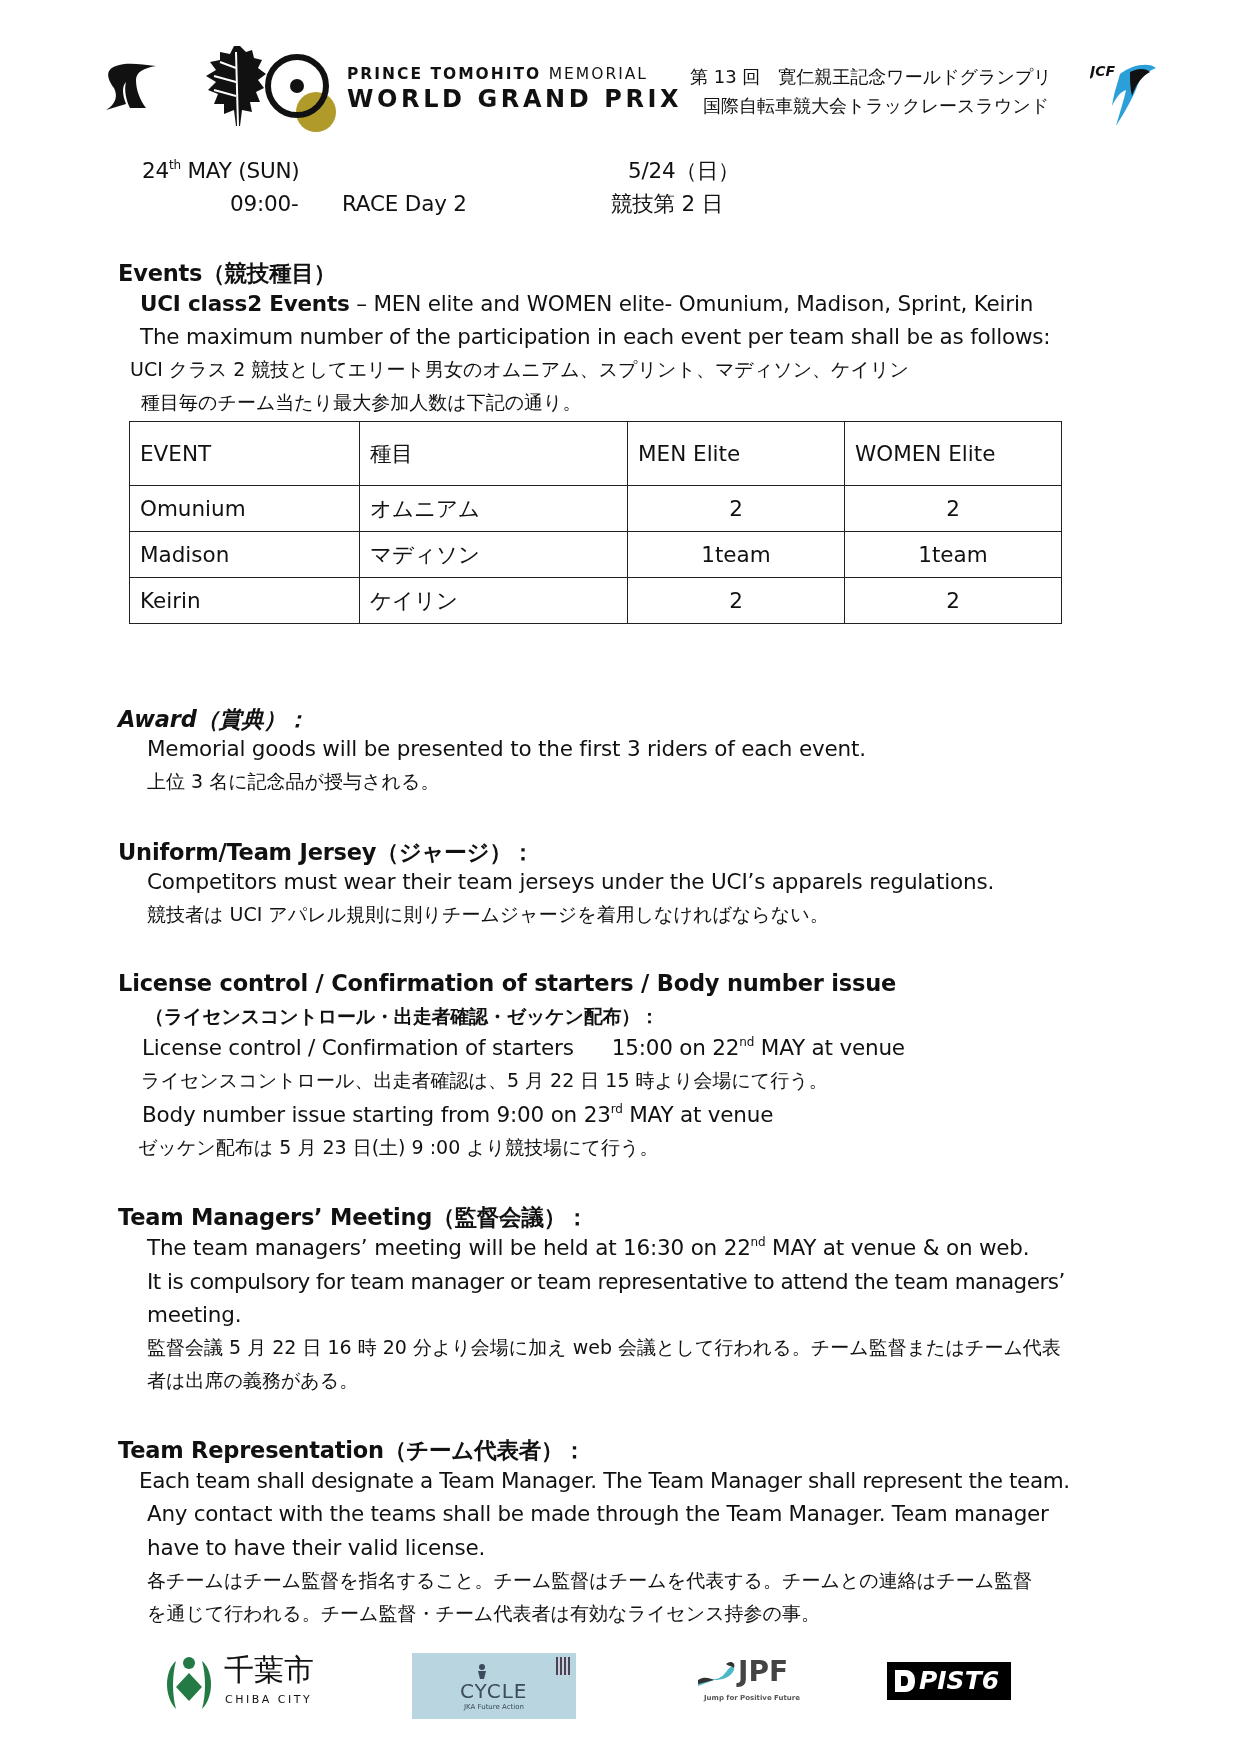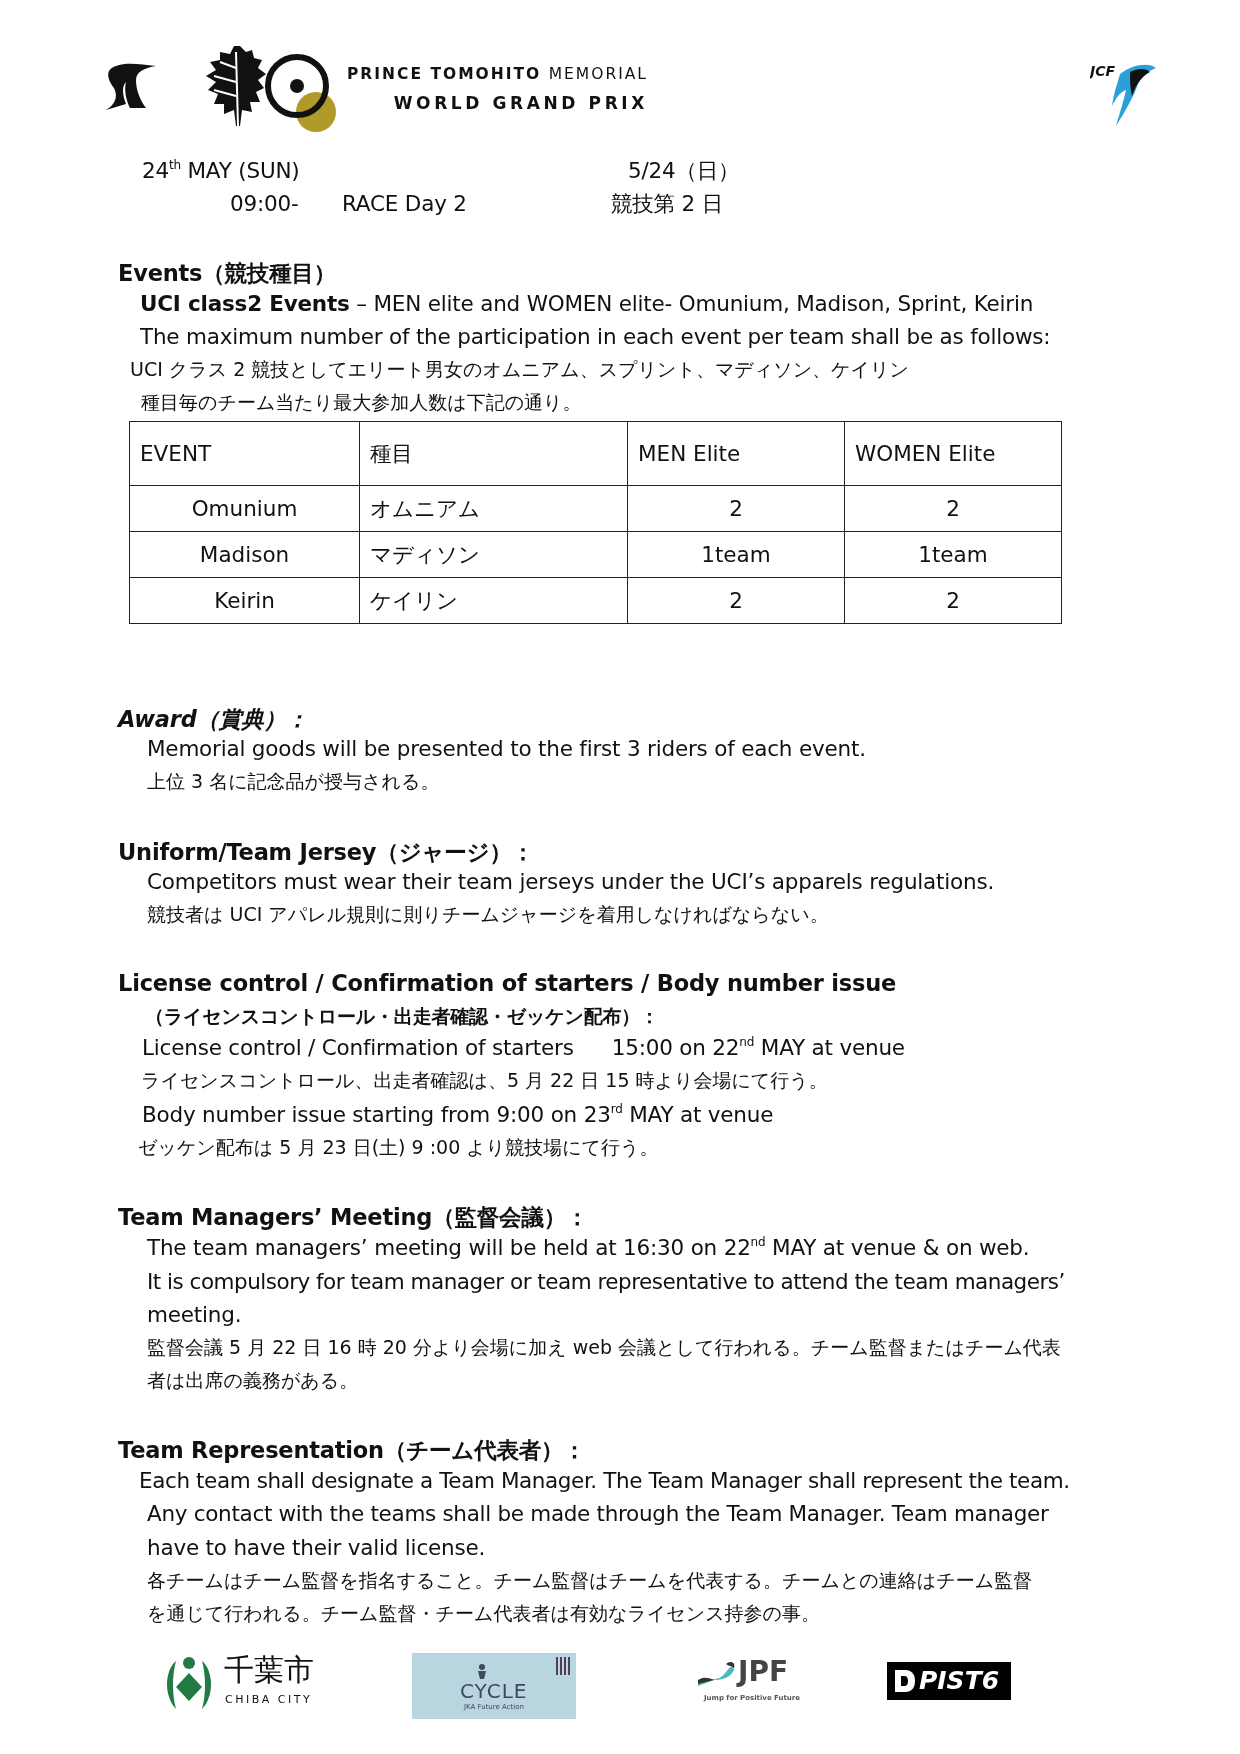--- a/index.html
+++ b/index.html
@@ -8,29 +8,29 @@
   .abs { position: absolute; }
   .t { font-size: 21.5px; line-height: 1; white-space: nowrap; letter-spacing: -0.2px; }
   .jp { font-size: 19px; line-height: 1; white-space: nowrap; }
   .h { font-size: 22.5px; font-weight: bold; white-space: nowrap; letter-spacing: -0.2px; }
   sup { font-size: 12px; vertical-align: 9px; line-height: 0; }
 
   
   .logo-title { font-family: "DejaVu Sans", sans-serif; font-weight: bold; letter-spacing: 2px; }
   .logo-title .l1 { font-size: 15.5px; }
   .logo-title .l1 .light { font-weight: normal; }
-  .logo-title .l2 { font-size: 17px; letter-spacing: 3.6px; margin-top: 10px; text-align: right; }
+  .logo-title .l2 { font-size: 24px; letter-spacing: 3.6px; margin-top: 2px; }
   .jp-head { font-size: 18px; line-height: 29px; white-space: nowrap; }
 
   
   table.events { border-collapse: collapse; position: absolute; left: 129px; top: 421px; }
   table.events td, table.events th { border: 1.2px solid #222; font-weight: normal; font-size: 21.5px; padding: 0 10px; }
   table.events th { height: 63px; text-align: left; }
   table.events td { height: 45px; }
-  .c1 { width: 209px; text-align: center; }
+  .c1 { width: 209px; }
   .c2 { width: 247px; }
   .c3 { width: 196px; text-align: center; }
   .c4 { width: 196px; text-align: center; }
 
   
   .sponsor { position: absolute; }
 </style>
 </head>
 <body>
 
@@ -47,20 +47,24 @@
     <line x1="22" y1="48" x2="44" y2="54" stroke="#fff" stroke-width="2"></line>
     <line x1="28" y1="20" x2="44" y2="26" stroke="#fff" stroke-width="2"></line>
     <circle cx="110" cy="86" r="0" fill="none"></circle>
     <circle cx="124" cy="70" r="20" fill="#b09a2a"></circle>
     <circle cx="105" cy="44" r="29" fill="none" stroke="#111" stroke-width="6"></circle>
     <circle cx="105" cy="44" r="7" fill="#111"></circle>
   </svg>
   <div class="abs logo-title" style="left:347px;top:65px;">
     <div class="l1"><span>PRINCE TOMOHITO</span> <span class="light">MEMORIAL</span></div>
     <div class="l2">WORLD GRAND PRIX</div>
+  </div>
+  <div class="abs jp-head" style="left:690px;top:62px;">
+    <div>第 13 回　寛仁親王記念ワールドグランプリ</div>
+    <div style="padding-left:13px;">国際自転車競大会トラックレースラウンド</div>
   </div>
 
   <svg class="abs" style="left:1090px;top:62px;" width="72" height="70" viewBox="0 0 72 70">
     <text x="0" y="14" font-family="DejaVu Sans, sans-serif" font-size="14" font-weight="bold" font-style="italic" fill="#111">JCF</text>
     <path d="M30 12 C42 2,60 0,66 6 C60 8,52 14,48 22 C44 34,36 48,26 64 C30 50,34 38,36 28 C30 30,26 36,22 44 C24 30,28 20,30 12 Z" fill="#2a9fd8"></path>
     <path d="M40 10 C48 6,56 6,60 10 C52 14,46 22,42 34 C40 26,40 18,40 10 Z" fill="#111"></path>
   </svg>
 </div>
 
 <div class="abs t" style="left:142px;top:160px;">

